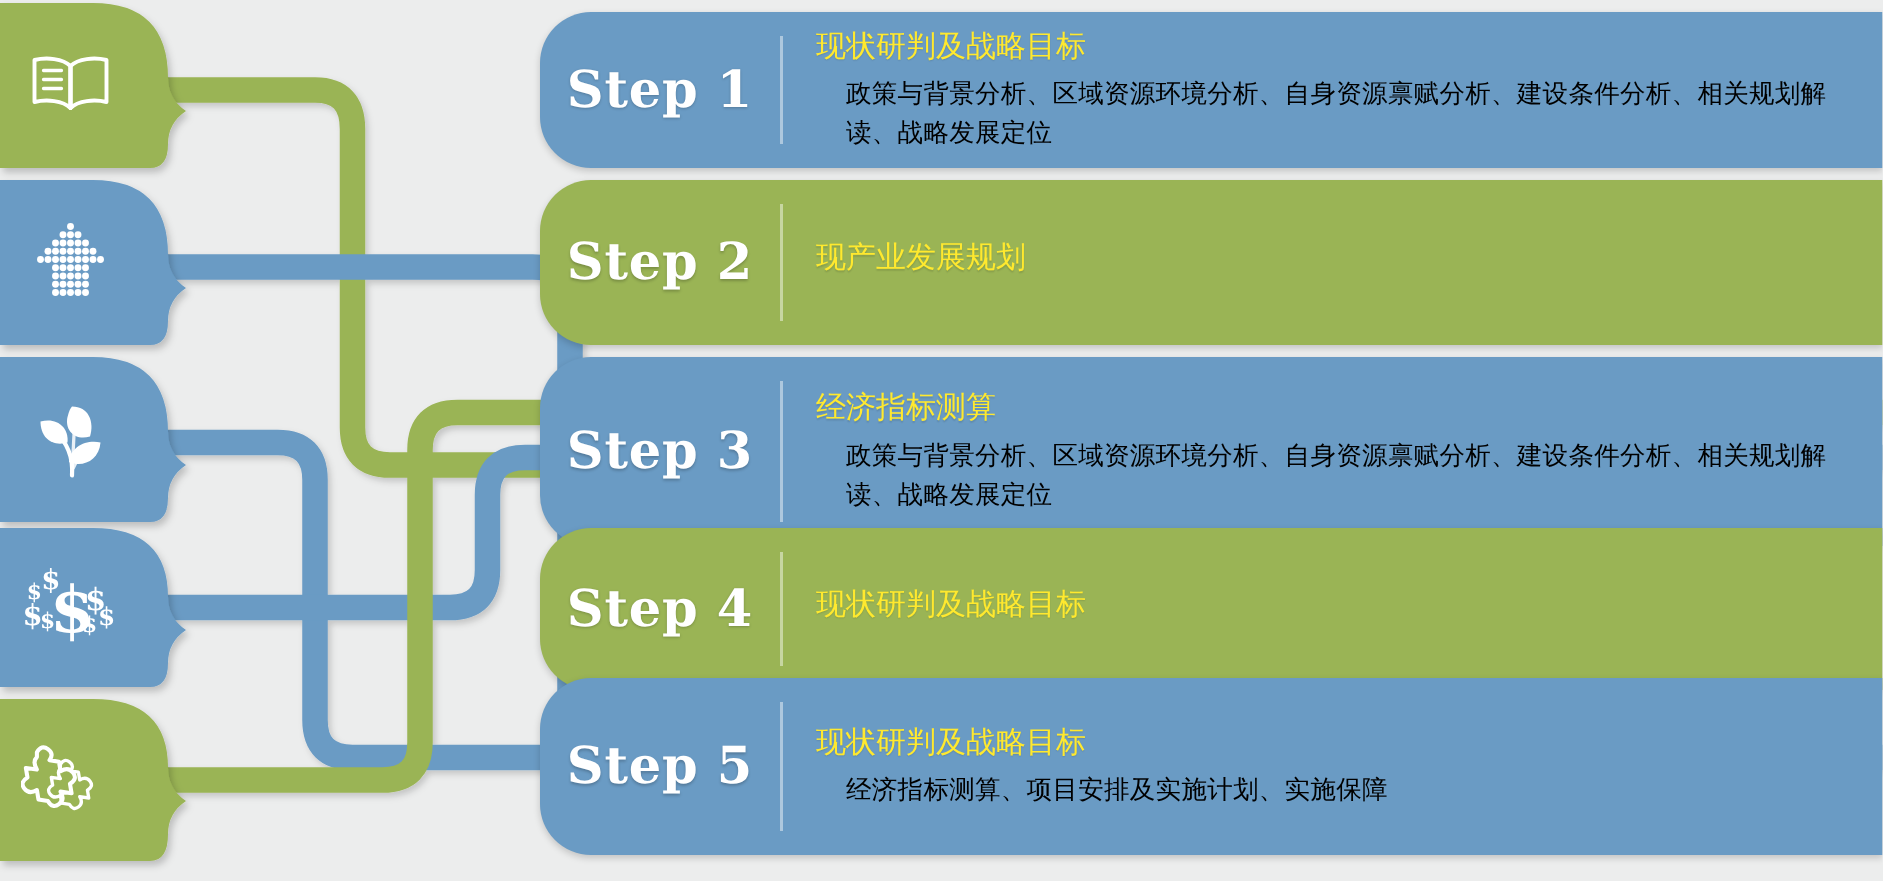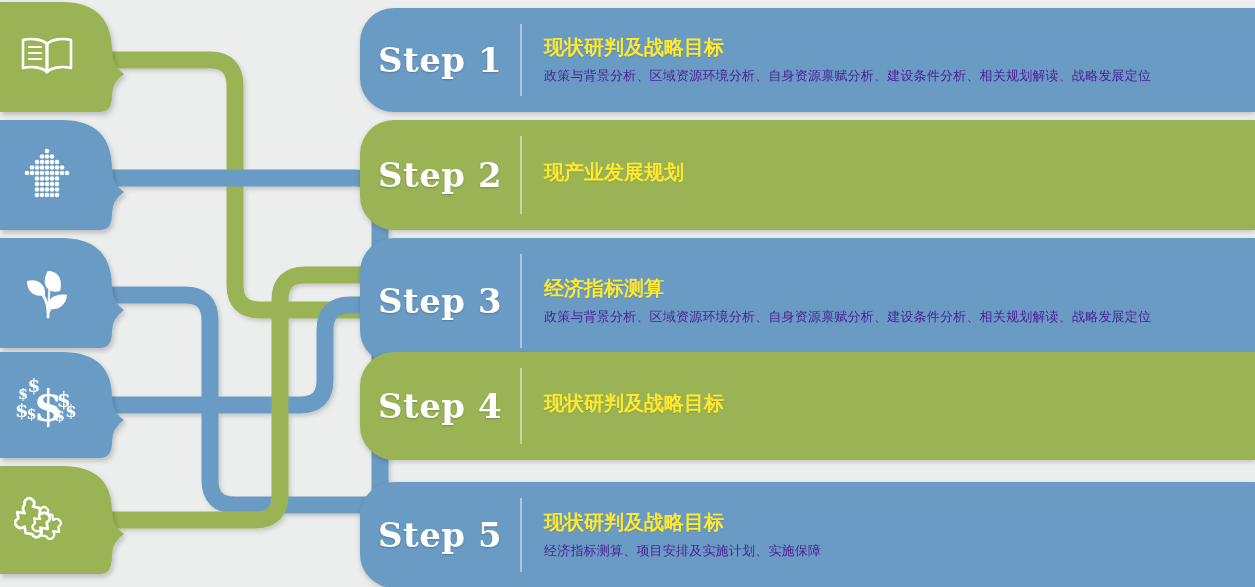--- a/index.html
+++ b/index.html
@@ -48,30 +48,31 @@
     flex:0 0 2px;
   }
   .body{
     padding-left:22px;
     padding-right:26px;
     flex:1 1 auto;
   }
   .b-title{
     color:#ffe92e;
     font-size:20px;
-    font-weight:bold;
+    font-weight:normal;
     line-height:1.35;
     margin-bottom:5px;
     text-shadow:0 1px 1px rgba(0,0,0,.12);
   }
   .b-desc{
-    color:#4c1d95;
-    font-size:13px;
+    color:#000000;
+    font-size:17px;
     line-height:1.55;
     letter-spacing:.2px;
+    margin-left:20px;
   }
 
   
   .pod-icon{
     position:absolute;
     width:62px;height:62px;
     display:flex;align-items:center;justify-content:center;
     pointer-events:none;
   }
   .pod-icon svg{display:block;}
@@ -249,21 +250,21 @@
   </div>
 
   <div class="bar green" style="top:352px;height:108px;">
     <div class="step-label">Step 4</div>
     <div class="divider"></div>
     <div class="body">
       <div class="b-title">现状研判及战略目标</div>
     </div>
   </div>
 
-  <div class="bar blue" style="top:482px;height:106px;">
+  <div class="bar blue" style="top:452px;height:118px;">
     <div class="step-label">Step 5</div>
     <div class="divider"></div>
     <div class="body">
       <div class="b-title">现状研判及战略目标</div>
       <div class="b-desc">经济指标测算、项目安排及实施计划、实施保障</div>
     </div>
   </div>
 
 </div>
 

